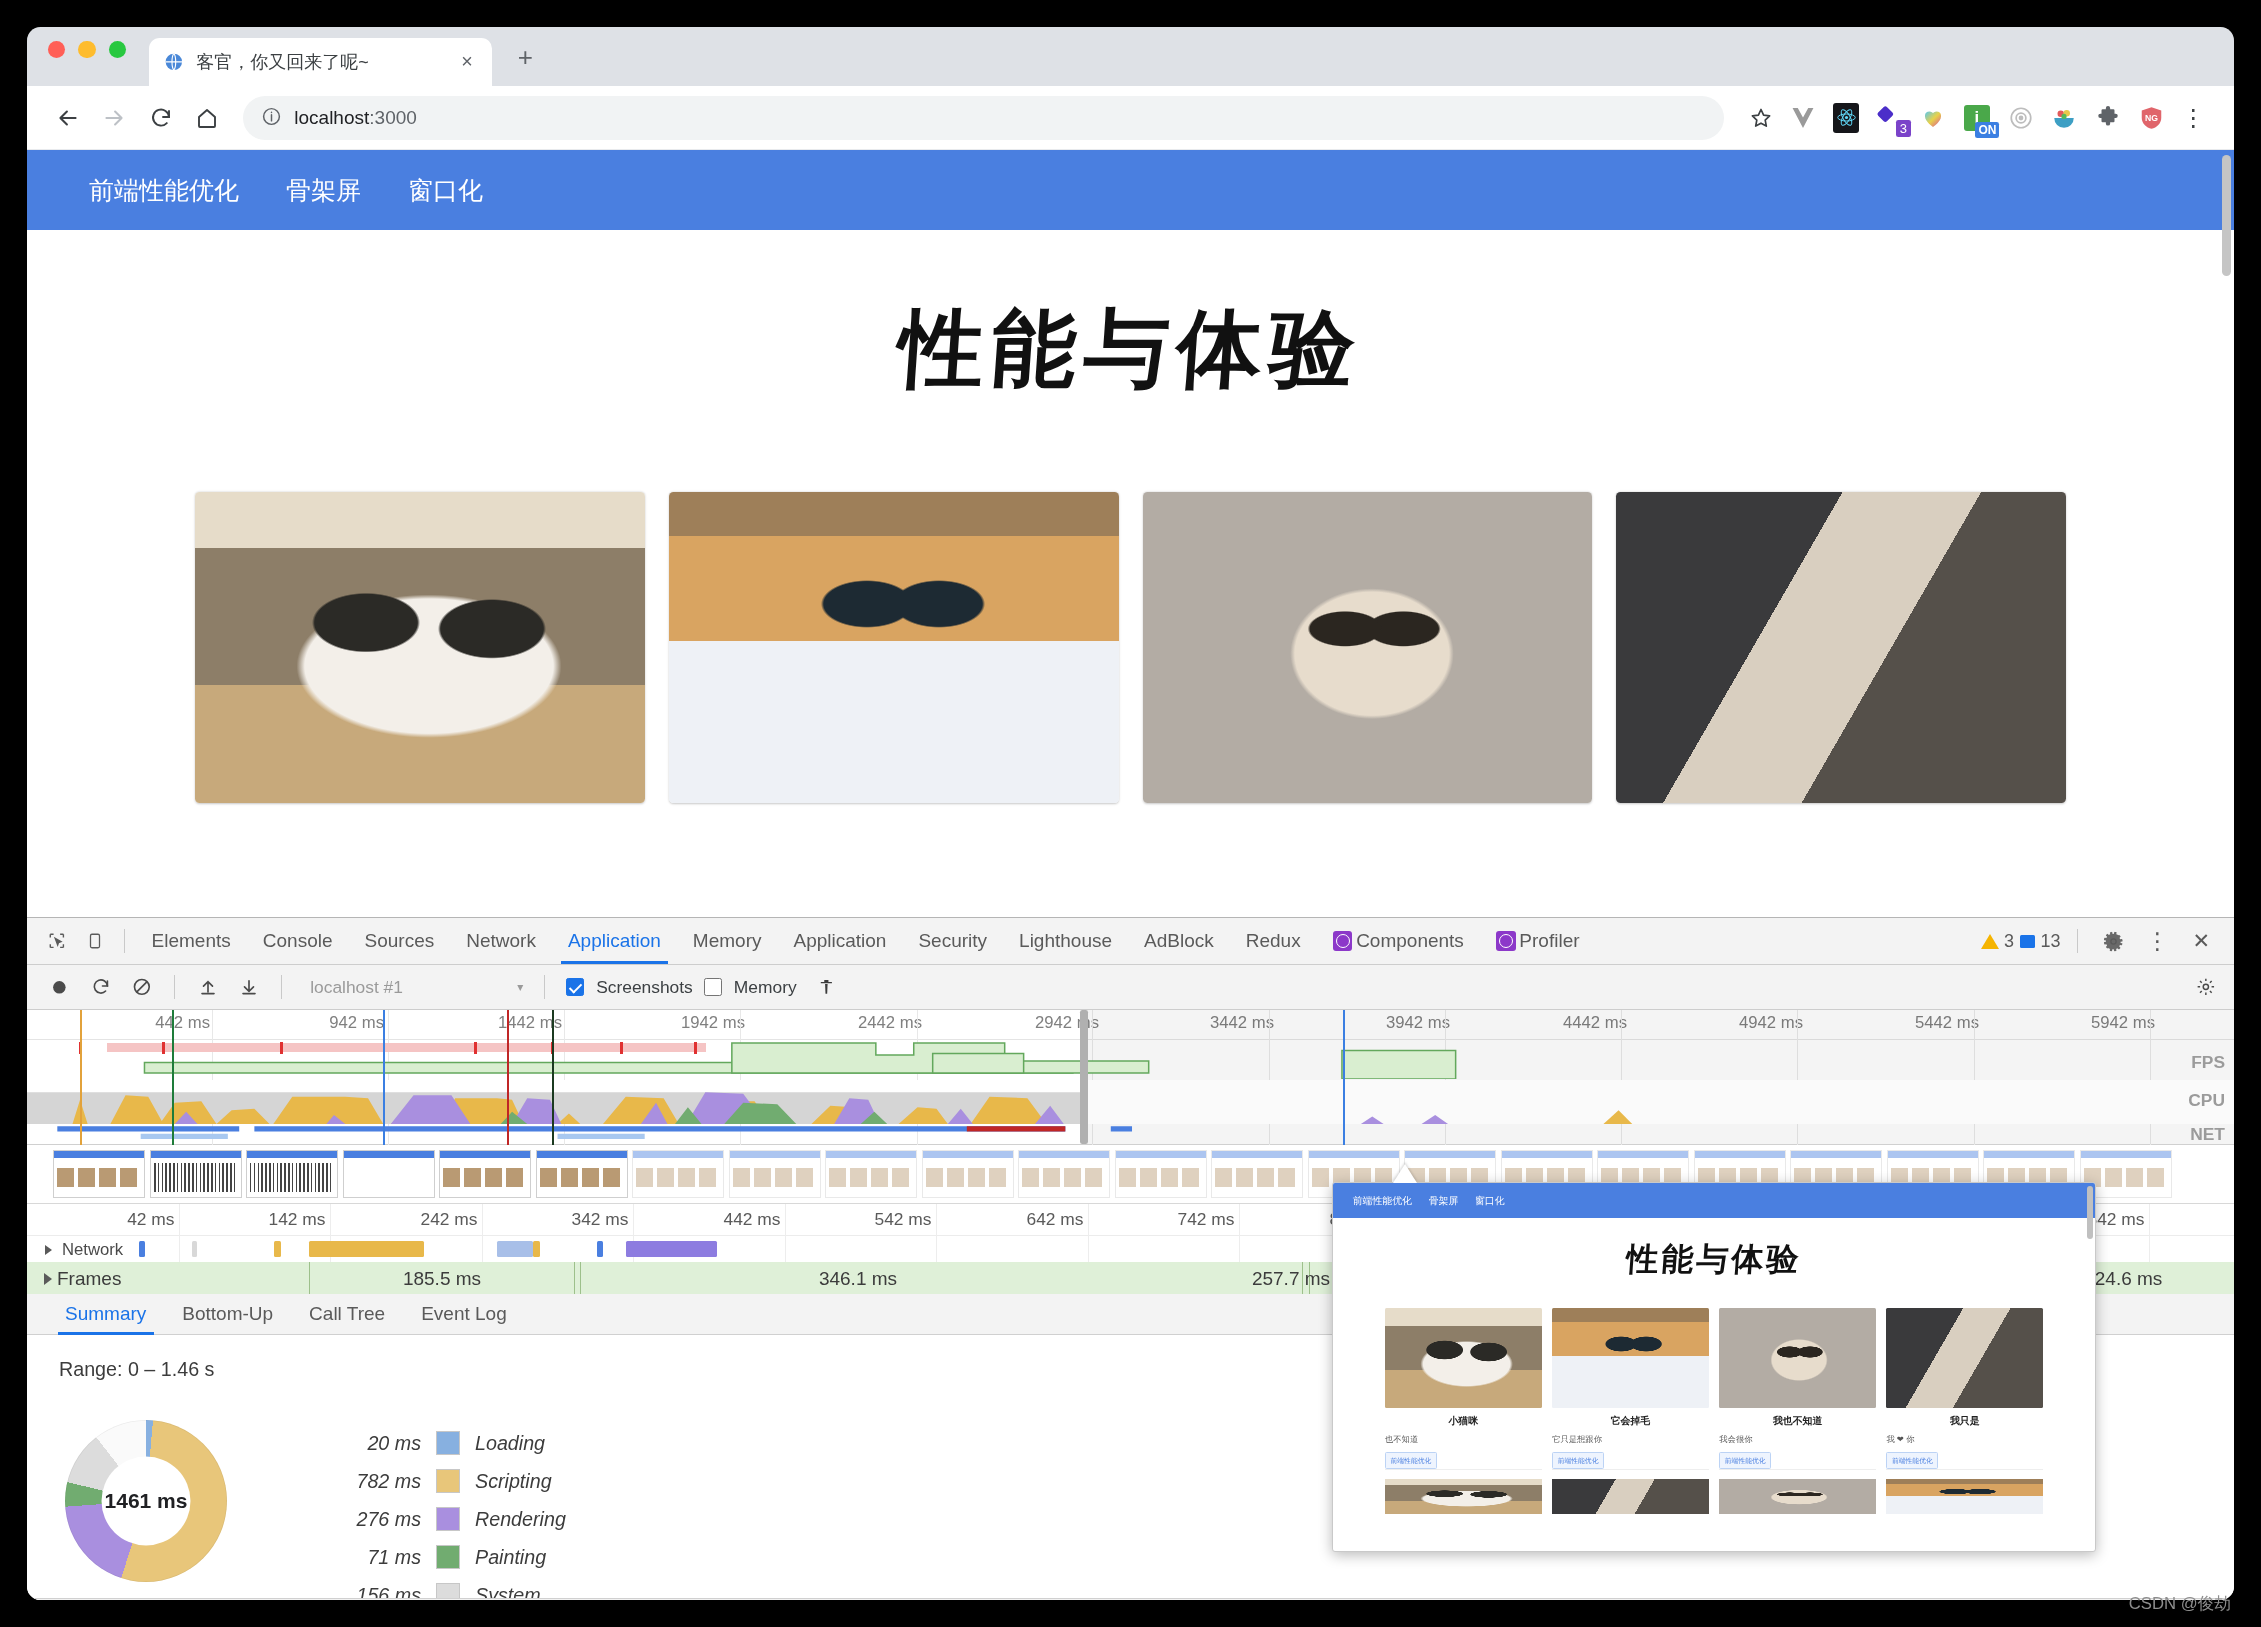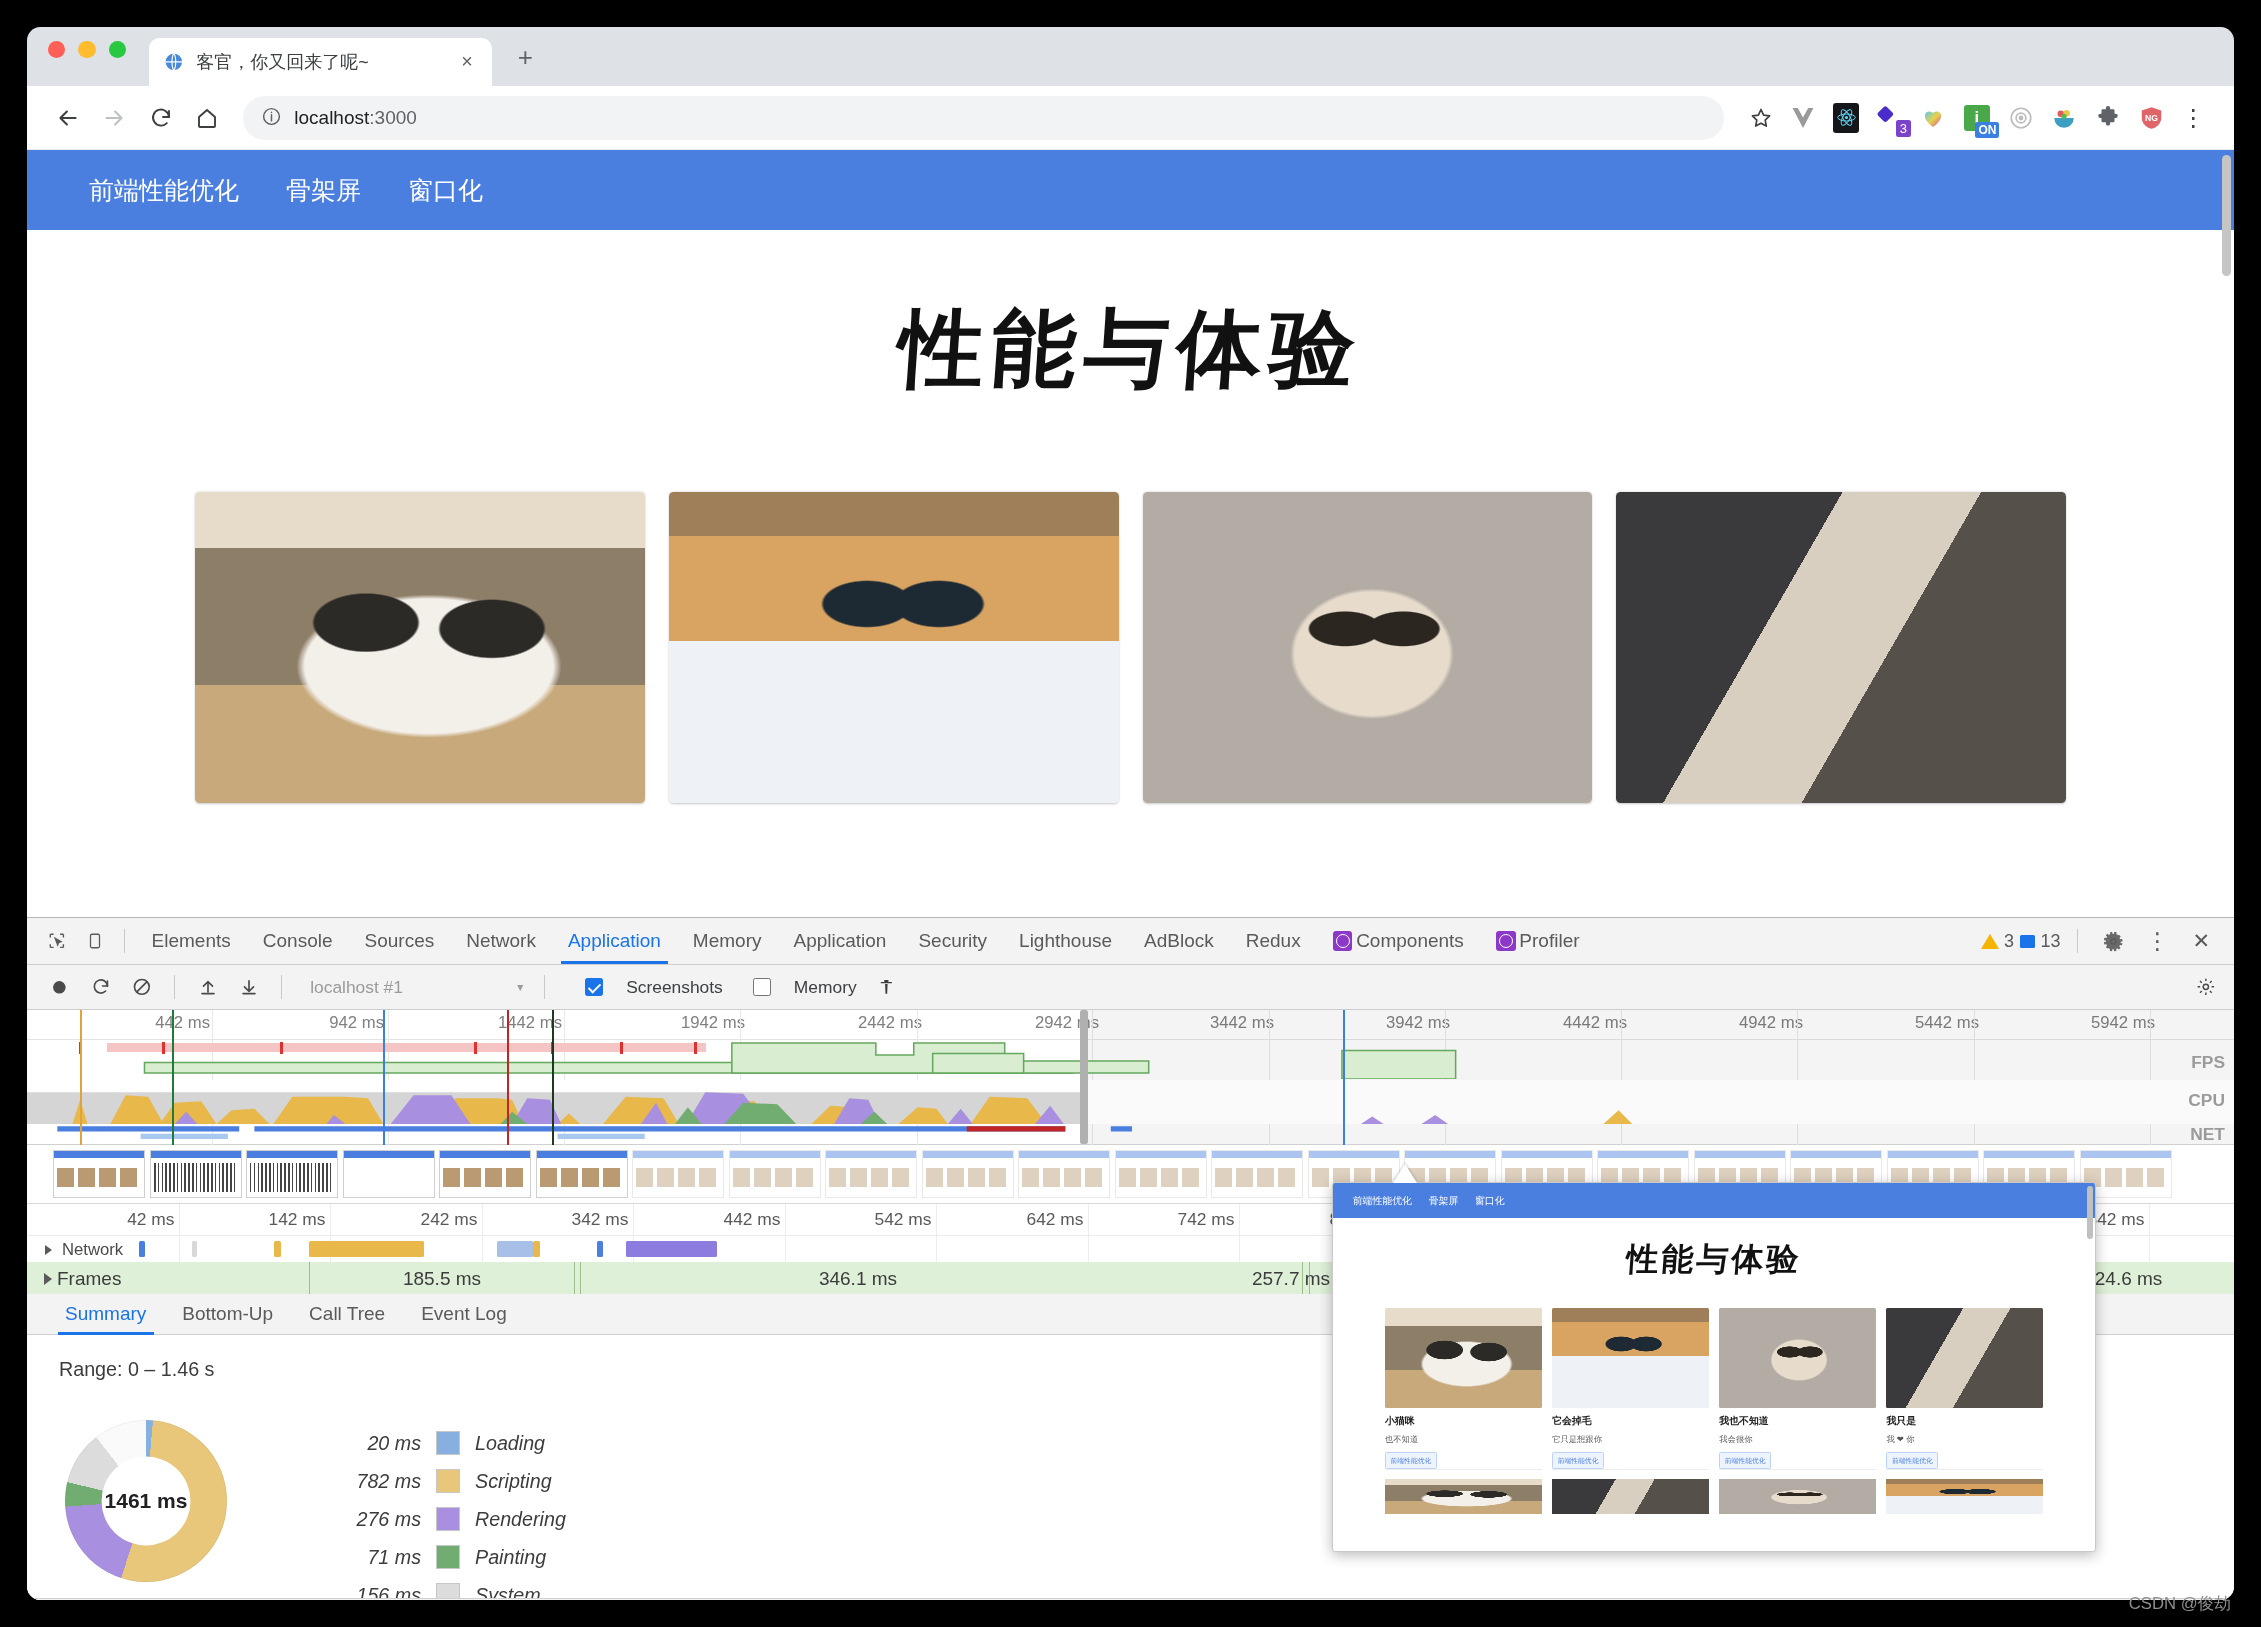--- a/index.html
+++ b/index.html
@@ -146,21 +146,21 @@
   .dt-toolbar2 {
     height: 45px; display:flex; align-items:center; gap:3px;
     padding-left: 13.6px; border-bottom:0.8px solid #cdcdcd; background:#f3f3f3;
   }
   .t2-btn{width:38px;height:33px;display:flex;align-items:center;justify-content:center;color:#5a5a5a;}
   .sel-box {
     width: 227px; height:30px; border:0.8px solid transparent; display:flex;
     align-items:center; justify-content:space-between; font-size:17.4px; color:#9a9a9a;
     padding: 0 6px; margin-left:7.6px;
   }
-  .chk-wrap{display:flex;align-items:center;gap:23px;margin-left:27px;font-size:17.4px;color:#3c4043;}
+  .chk-wrap{display:flex;align-items:center;gap:12px;margin-left:8px;font-size:17.4px;color:#3c4043;}
   .chk{width:18px;height:18px;border:1.5px solid #757575;border-radius:2.3px;background:#fff;}
   .chk.on{background:#1a73e8;border-color:#1a73e8;position:relative;}
   .chk.on::after{content:'';position:absolute;left:5.3px;top:1.5px;width:5.3px;height:9.9px;
     border:solid #fff;border-width:0 2.3px 2.3px 0;transform:rotate(45deg);}
 
   
   .overview { position:relative; height: 135px; background:#fff; border-bottom:0.8px solid #d0d0d0;}
   .ov-ruler { position:relative; height:30px; border-bottom:0.8px solid #e4e4e4;}
   .ov-ruler .tick { position:absolute; top:3px; font-size:16.7px; color:#808080;
       transform: translateX(-100%); padding-right:3px;}
@@ -236,21 +236,21 @@
     background:#fff; border:0.8px solid #c9c9c9; border-radius:3px;
     box-shadow:0 3px 13.6px rgba(0,0,0,.28); overflow:hidden; z-index:40;
   }
   .sp-nav{height:35px;background:#4a7fe0;display:flex;align-items:center;gap:16.7px;padding-left:19.7px;}
   .sp-nav span{color:#fff;font-size:9.9px;}
   .sp-title{text-align:center;margin-top:19.7px;font-size:32px;font-weight:700;color:#111;
     font-family:"DejaVu Serif",serif;letter-spacing:3px;transform:skewX(-4deg);}
   .sp-cards{display:flex;gap:10.6px;padding:0 52px;margin-top:26px;}
   .sp-card{flex:1;background:#fff;border-bottom:0.8px solid #eee;}
   .sp-card .thumb{height:100px;border-radius:1.5px;}
-  .sp-card .t1{font-size:9.9px;font-weight:700;color:#222;margin-top:6.8px;}
+  .sp-card .t1{font-size:9.9px;font-weight:700;color:#222;margin-top:6.8px;text-align:center;}
   .sp-card .t2{font-size:8.3px;color:#555;margin-top:5.3px;}
   .sp-card .btn{display:inline-block;margin-top:7.6px;font-size:6.8px;color:#4a7fe0;
     border:0.8px solid #bcd3f5;background:#eef4fe;padding:2.3px 4.5px;border-radius:1.5px;}
   .sp-cards2{display:flex;gap:10.6px;padding:0 52px;margin-top:9px;}
   .sp-cards2 .thumb{flex:1;height:35px;}
   .sp-scroll{position:absolute;right:2.3px;top:3px;width:5.3px;height:53px;background:#c0c0c0;border-radius:3px;}
   .sp-pointer{position:absolute;left:1366px;top:1137px;width:0;height:0;
     border-left:12px solid transparent;border-right:12px solid transparent;
     border-bottom:19.7px solid #fff;z-index:41;
     filter: drop-shadow(0 -1.5px 0.8px rgba(0,0,0,.15));}

